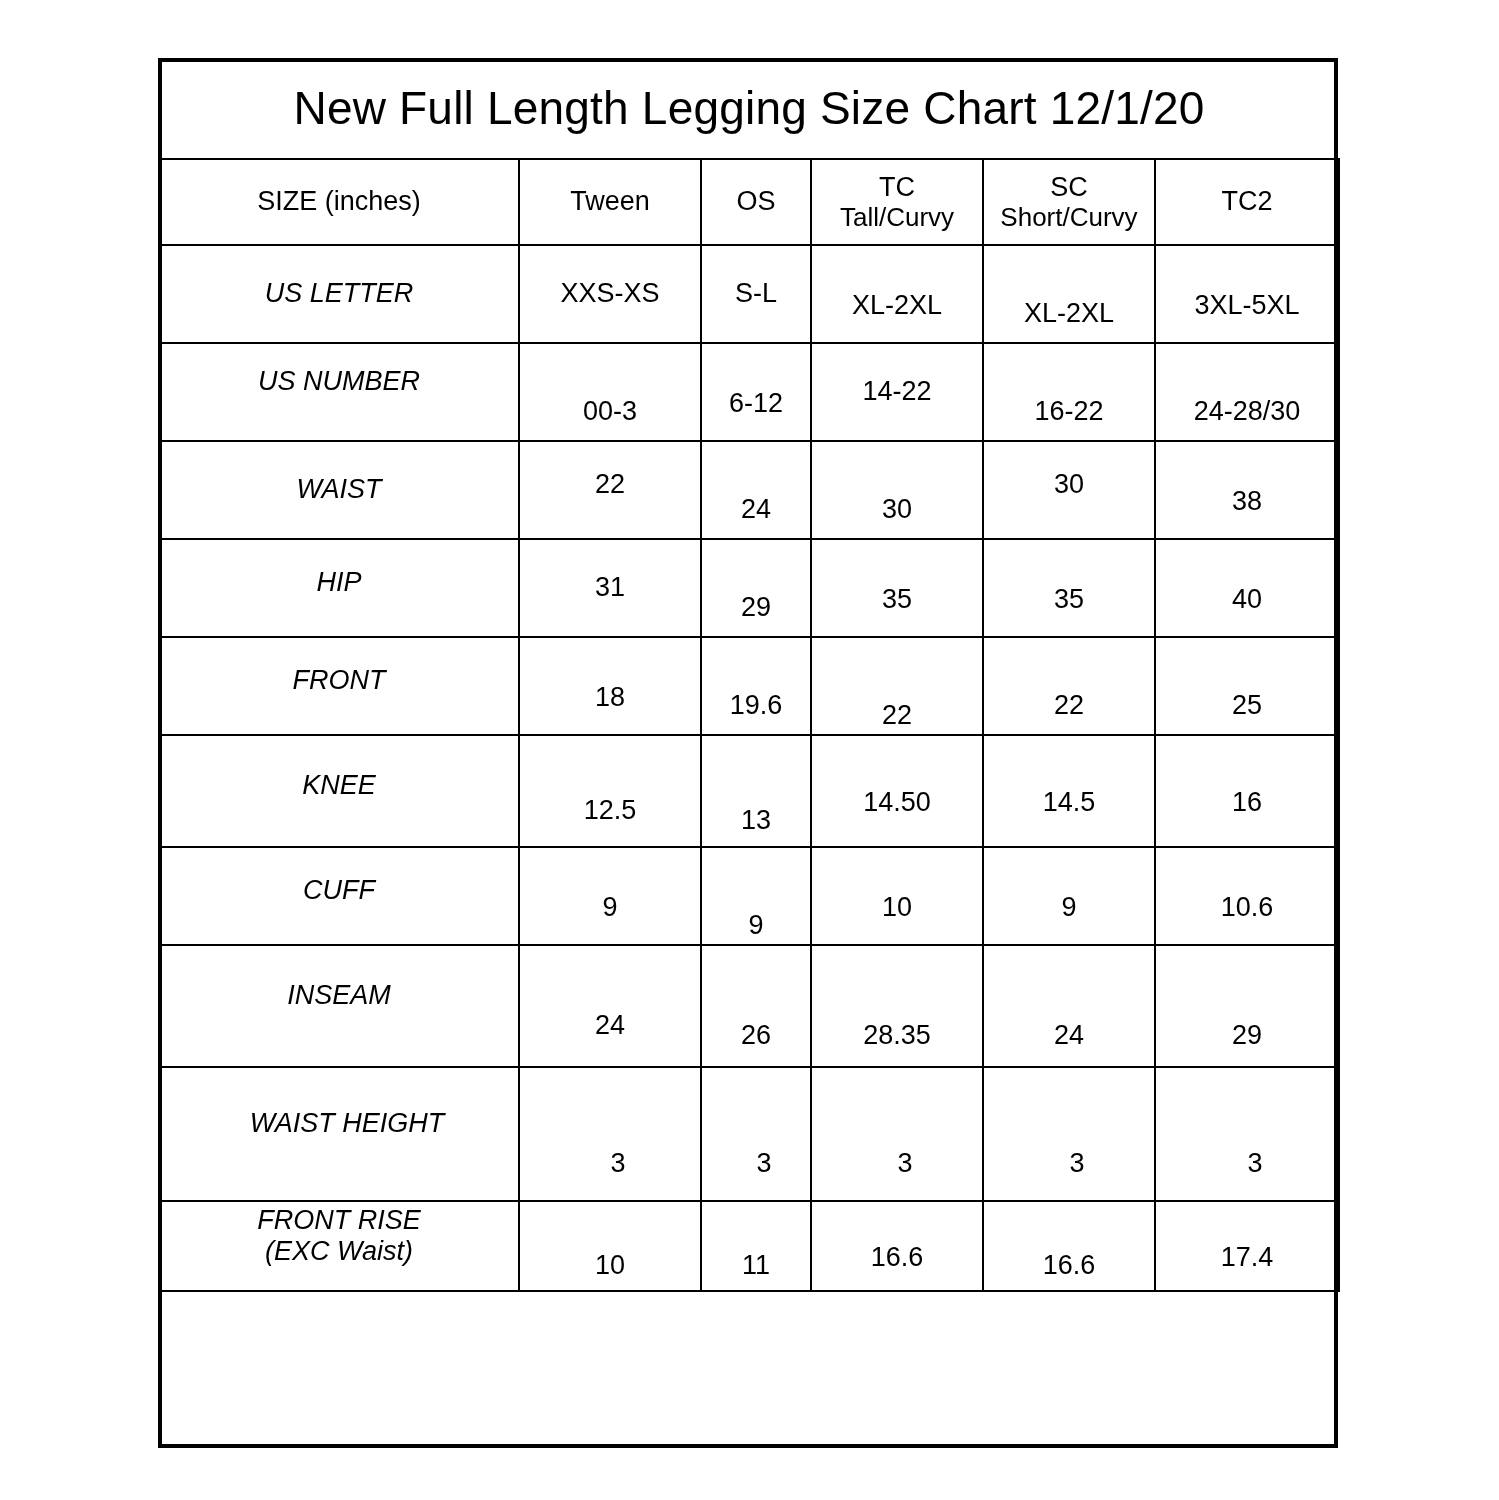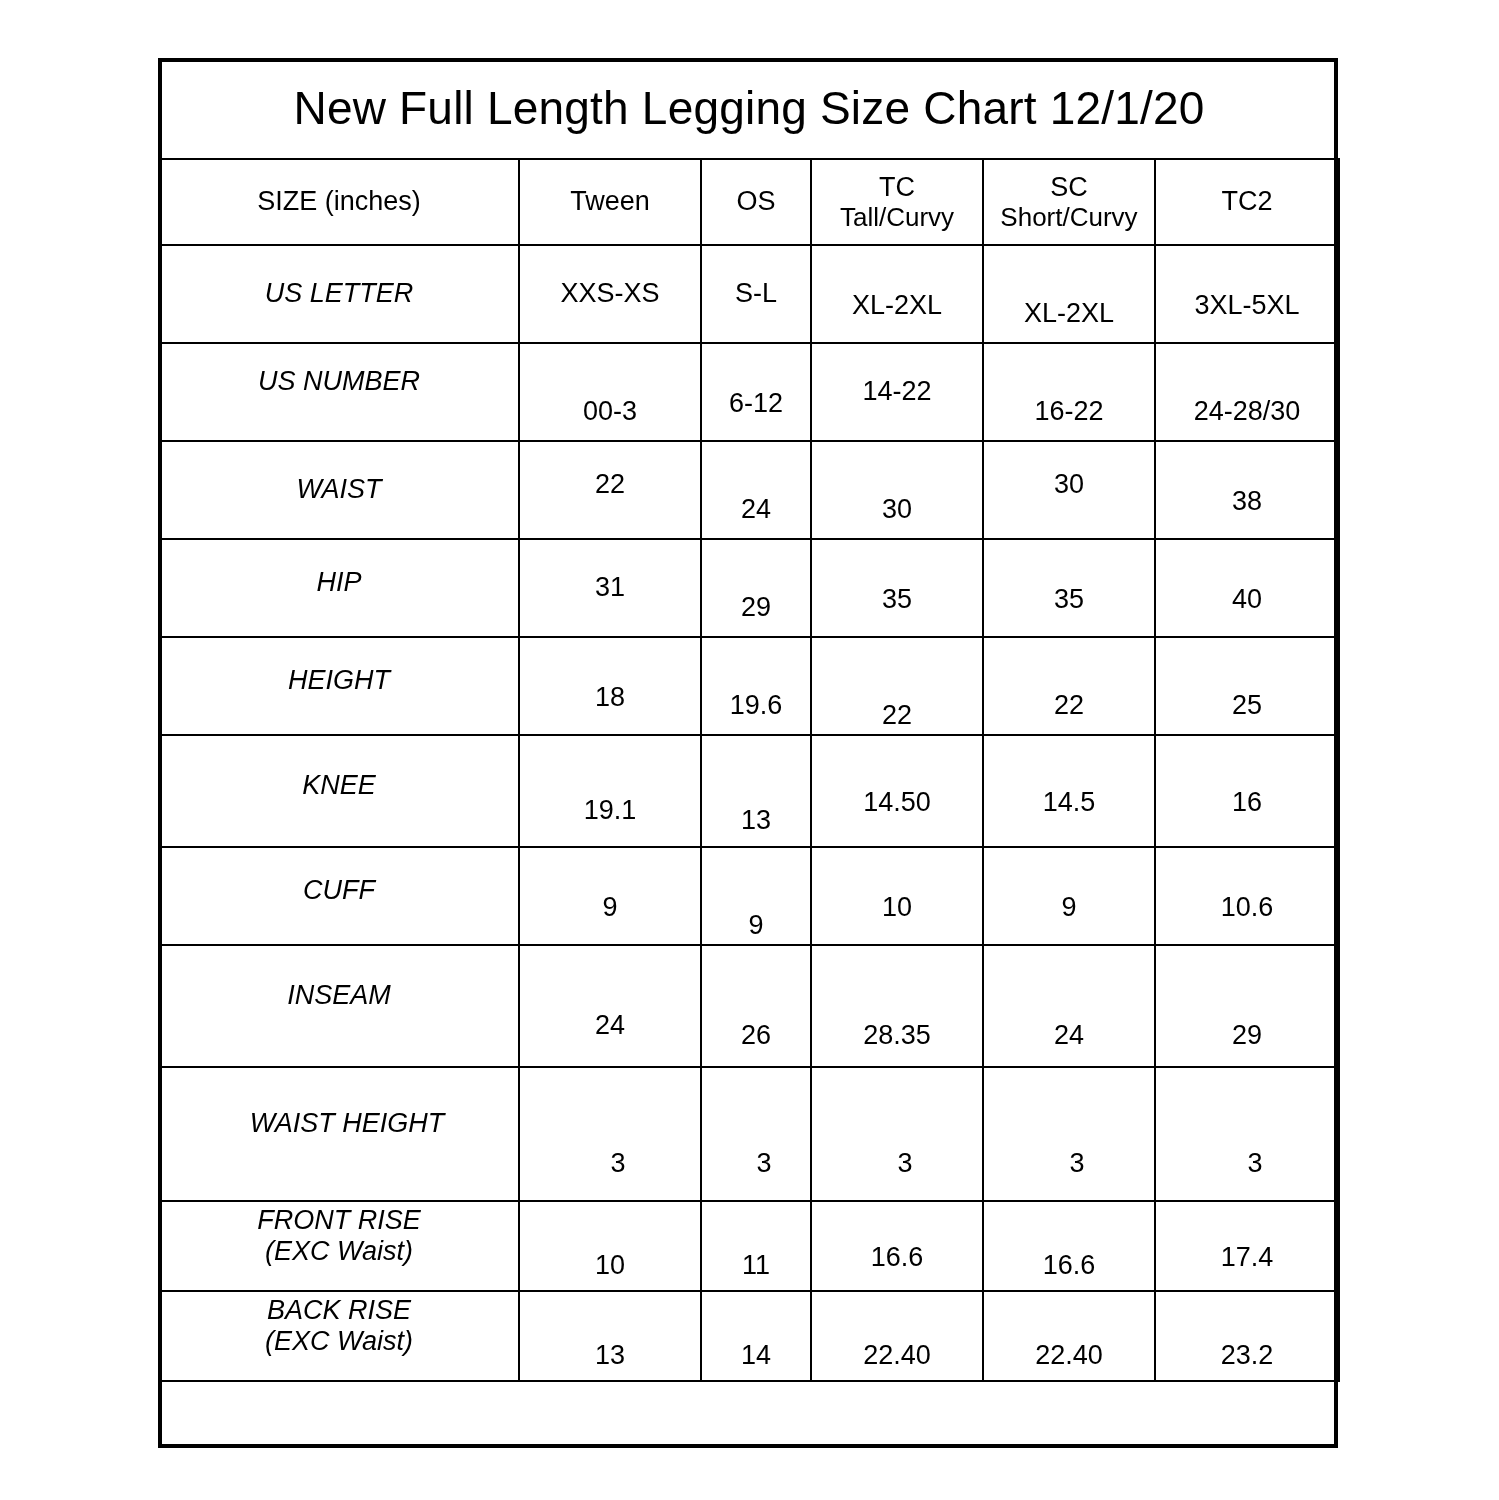--- a/index.html
+++ b/index.html
@@ -156,31 +156,31 @@
       <tr class="r-hip">
         <td class="row-label off-u4">HIP</td>
         <td class="val">31</td>
         <td class="val off-d14">29</td>
         <td class="val off-d8">35</td>
         <td class="val off-d8">35</td>
         <td class="val off-d8">40</td>
       </tr>
 
       <tr class="r-thigh">
-        <td class="row-label off-u4">HEIGHT</td>
+        <td class="row-label off-u4">FRONT</td>
         <td class="val off-d8">18</td>
         <td class="val off-d14">19.6</td>
         <td class="val off-d20">22</td>
         <td class="val off-d14">22</td>
         <td class="val off-d14">25</td>
       </tr>
 
       <tr class="r-knee">
         <td class="row-label off-u4">KNEE</td>
-        <td class="val off-d14">19.1</td>
+        <td class="val off-d14">12.5</td>
         <td class="val off-d20">13</td>
         <td class="val off-d8">14.50</td>
         <td class="val off-d8">14.5</td>
         <td class="val off-d8">16</td>
       </tr>
 
       <tr class="r-cuff">
         <td class="row-label off-u4">CUFF</td>
         <td class="val off-d8">9</td>
         <td class="val off-d20">9</td>
@@ -212,26 +212,15 @@
           <span>FRONT RISE</span><br>
           <span>(EXC Waist)</span>
         </td>
         <td class="val off-d14">10</td>
         <td class="val off-d14">11</td>
         <td class="val off-d8">16.6</td>
         <td class="val off-d14">16.6</td>
         <td class="val off-d8">17.4</td>
       </tr>
 
-      <tr class="r-backrise">
-        <td class="row-label two-line off-u8">
-          <span>BACK RISE</span><br>
-          <span>(EXC Waist)</span>
-        </td>
-        <td class="val off-d14">13</td>
-        <td class="val off-d14">14</td>
-        <td class="val off-d14">22.40</td>
-        <td class="val off-d14">22.40</td>
-        <td class="val off-d14">23.2</td>
-      </tr>
     </tbody>
   </table>
 </div>
 
 </body></html>

